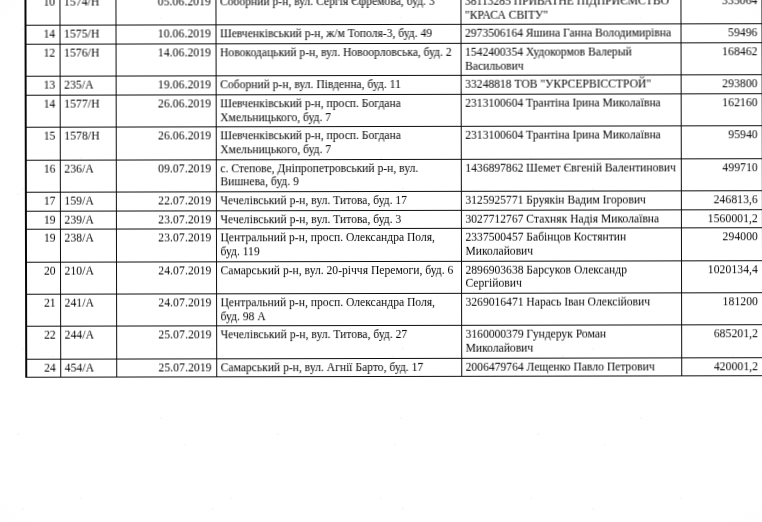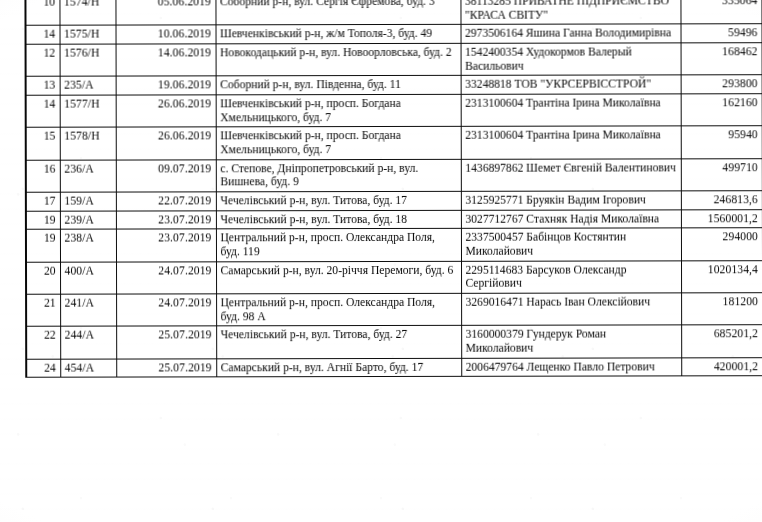--- a/index.html
+++ b/index.html
@@ -212,38 +212,38 @@
             <td class="case">159/А</td>
             <td class="date">22.07.2019</td>
             <td class="addr">Чечелівський р-н, вул. Титова, буд. 17</td>
             <td class="payer">3125925771 Бруякін Вадим Ігорович</td>
             <td class="amt">246813,6</td>
           </tr>
           <tr>
             <td class="idx">19</td>
             <td class="case">239/А</td>
             <td class="date">23.07.2019</td>
-            <td class="addr">Чечелівський р-н, вул. Титова, буд. 18</td>
+            <td class="addr">Чечелівський р-н, вул. Титова, буд. 3</td>
             <td class="payer">3027712767 Стахняк Надія Миколаївна</td>
             <td class="amt">1560001,2</td>
           </tr>
           <tr>
             <td class="idx">19</td>
             <td class="case">238/А</td>
             <td class="date">23.07.2019</td>
             <td class="addr">Центральний р-н, просп. Олександра Поля, буд. 119</td>
             <td class="payer">2337500457 Бабінцов Костянтин Миколайович</td>
             <td class="amt">294000</td>
           </tr>
           <tr>
             <td class="idx">20</td>
-            <td class="case">400/А</td>
+            <td class="case">210/А</td>
             <td class="date">24.07.2019</td>
             <td class="addr">Самарський р-н, вул. 20-річчя Перемоги, буд. 6</td>
-            <td class="payer">2295114683 Барсуков Олександр Сергійович</td>
+            <td class="payer">2896903638 Барсуков Олександр Сергійович</td>
             <td class="amt">1020134,4</td>
           </tr>
           <tr>
             <td class="idx">21</td>
             <td class="case">241/А</td>
             <td class="date">24.07.2019</td>
             <td class="addr">Центральний р-н, просп. Олександра Поля, буд. 98 А</td>
             <td class="payer">3269016471 Нарась Іван Олексійович</td>
             <td class="amt">181200</td>
           </tr>

